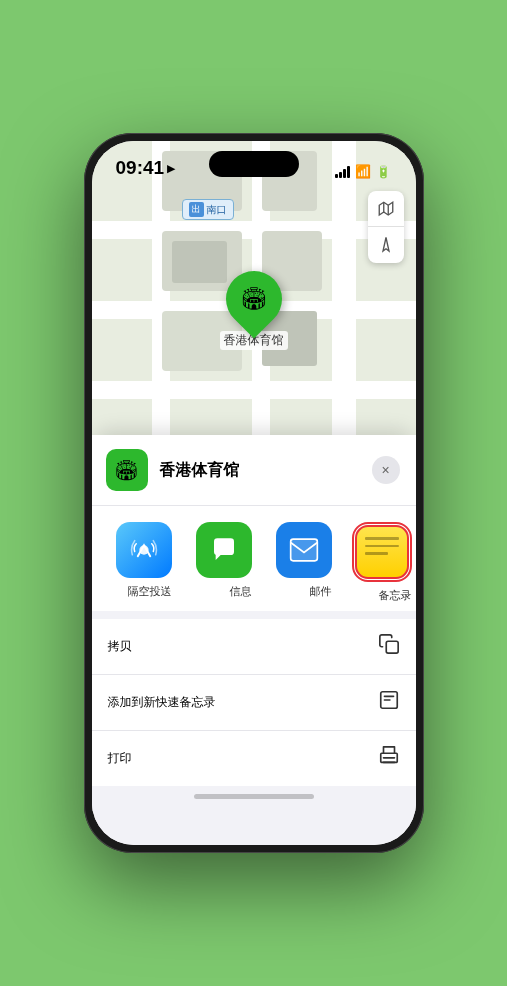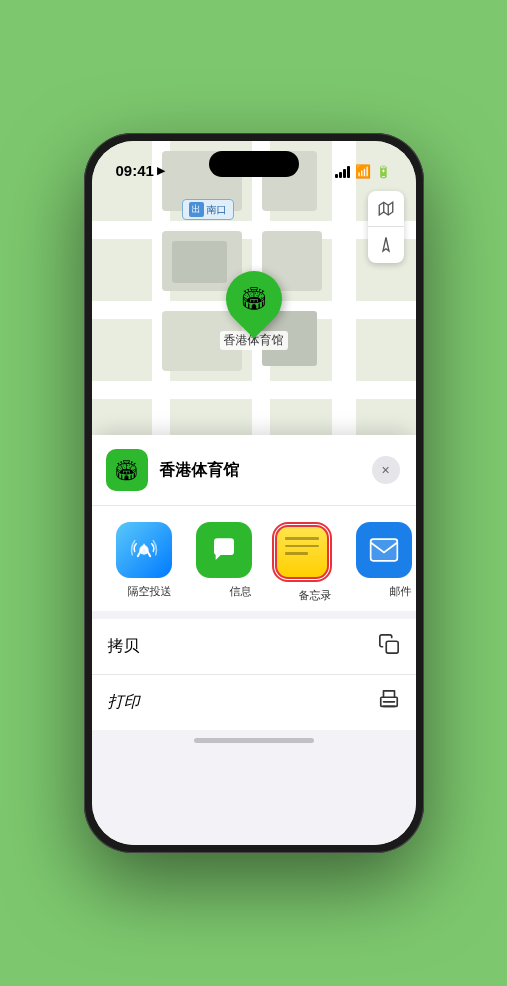--- a/index.html
+++ b/index.html
@@ -310,21 +310,21 @@
       padding: 14px 16px;
       border-bottom: 1px solid #e5e5ea;
       cursor: pointer;
     }
 
     .action-item:last-child {
       border-bottom: none;
     }
 
     .action-text {
-      font-size: 16px;
+      font-size: 12px;
       color: #000;
     }
 
     .action-icon {
       font-size: 18px;
       color: #333;
     }
 
     
     .signal-bars {
@@ -342,21 +342,21 @@
 </head>
 <body>
 
 <div class="phone-frame">
   <div class="phone-screen">
 
     <div class="dynamic-island"></div>
 
     <div class="status-bar">
       <div style="display:flex;align-items:center;gap:3px;">
-        <span style="font-size:15px;font-weight:600;color:#000;">09:41</span>
+        <span style="font-size:19px;font-weight:600;color:#000;">09:41</span>
         <span style="font-size:11px;color:#000;">▶</span>
       </div>
       <div class="status-icons">
         <div class="signal-bars">
           <div class="signal-bar" style="height:4px;"></div>
           <div class="signal-bar" style="height:6px;"></div>
           <div class="signal-bar" style="height:9px;"></div>
           <div class="signal-bar" style="height:12px;"></div>
         </div>
         <span style="font-size:13px;">📶</span>
@@ -437,66 +437,75 @@
 
         <div class="share-item">
           <div class="share-icon-wrap share-icon-message">
             <svg width="30" height="30" viewBox="0 0 36 36" fill="none">
               <path d="M6 8 Q6 4 10 4 H26 Q30 4 30 8 V20 Q30 24 26 24 H14 L8 30 V24 H10 Q6 24 6 20 Z" fill="white"></path>
             </svg>
           </div>
           <span class="share-label">信息</span>
         </div>
 
+        <div class="share-item">
+          <div class="share-icon-wrap share-icon-mail">
+            <svg width="30" height="26" viewBox="0 0 36 30" fill="none">
+              <rect x="2" y="2" width="32" height="26" rx="3" fill="white" opacity="0.2"></rect>
+              <rect x="2" y="2" width="32" height="26" rx="3" stroke="white" stroke-width="2"></rect>
+              <path d="M2 6 L18 18 L34 6" stroke="white" stroke-width="2" fill="none"></path>
+            </svg>
+          </div>
+          <span class="share-label">邮件</span>
+        </div>
+
         <div class="share-item" style="position:relative;">
           <div style="position:relative;border:2.5px solid #e8333c;border-radius:16px;padding:1px;">
             <div class="share-icon-wrap share-icon-notes" style="width:54px;height:54px;border-radius:13px;position:relative;">
               <div style="position:absolute;top:10px;left:8px;right:8px;">
                 <div style="height:2.5px;background:rgba(0,0,0,0.3);border-radius:1px;margin-bottom:5px;"></div>
                 <div style="height:2.5px;background:rgba(0,0,0,0.3);border-radius:1px;margin-bottom:5px;"></div>
                 <div style="height:2.5px;background:rgba(0,0,0,0.3);border-radius:1px;margin-bottom:5px;width:70%;"></div>
               </div>
             </div>
           </div>
           <span class="share-label">备忘录</span>
         </div>
 
         <div class="share-item">
-          <div class="share-icon-wrap share-icon-mail">
-            <svg width="30" height="26" viewBox="0 0 36 30" fill="none">
-              <rect x="2" y="2" width="32" height="26" rx="3" fill="white" opacity="0.2"></rect>
-              <rect x="2" y="2" width="32" height="26" rx="3" stroke="white" stroke-width="2"></rect>
-              <path d="M2 6 L18 18 L34 6" stroke="white" stroke-width="2" fill="none"></path>
-            </svg>
-          </div>
-          <span class="share-label">邮件</span>
-        </div>
-
-        <div class="share-item">
           
           
         </div>
       </div>
 
       <div class="action-list">
 
         <div class="action-item">
           <span class="action-text">拷贝</span>
           <span class="action-icon">
             <svg width="22" height="22" viewBox="0 0 24 24" fill="none" stroke="#333" stroke-width="1.8" stroke-linecap="round" stroke-linejoin="round">
               <rect x="9" y="9" width="13" height="13" rx="2"></rect>
               <path d="M5 15H4a2 2 0 01-2-2V4a2 2 0 012-2h9a2 2 0 012 2v1"></path>
             </svg>
           </span>
         </div>
 
 
 
-
-        <div class="action-item" style="border-bottom:none;font-style:italic;">
+        <div class="action-item">
+          <span class="action-text">添加到新快速备忘录</span>
+          <span class="action-icon">
+            <svg width="22" height="22" viewBox="0 0 24 24" fill="none" stroke="#333" stroke-width="1.8" stroke-linecap="round" stroke-linejoin="round">
+              <rect x="3" y="3" width="18" height="18" rx="2"></rect>
+              <path d="M7 8h10M7 12h6"></path>
+            </svg>
+          </span>
+        </div>
+
+        <div class="action-item" style="border-bottom:none;">
           <span class="action-text">打印</span>
           <span class="action-icon">
             <svg width="22" height="22" viewBox="0 0 24 24" fill="none" stroke="#333" stroke-width="1.8" stroke-linecap="round" stroke-linejoin="round">
               <path d="M6 9V2h12v7"></path>
               <rect x="3" y="9" width="18" height="10" rx="1"></rect>
               <path d="M6 14h12M6 19h12"></path>
             </svg>
           </span>
         </div>
 

